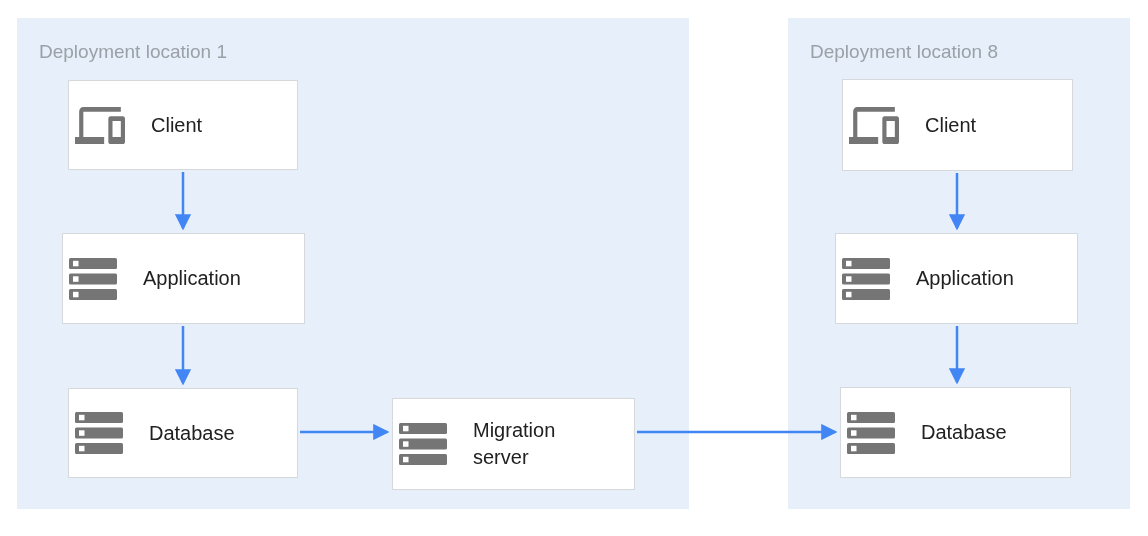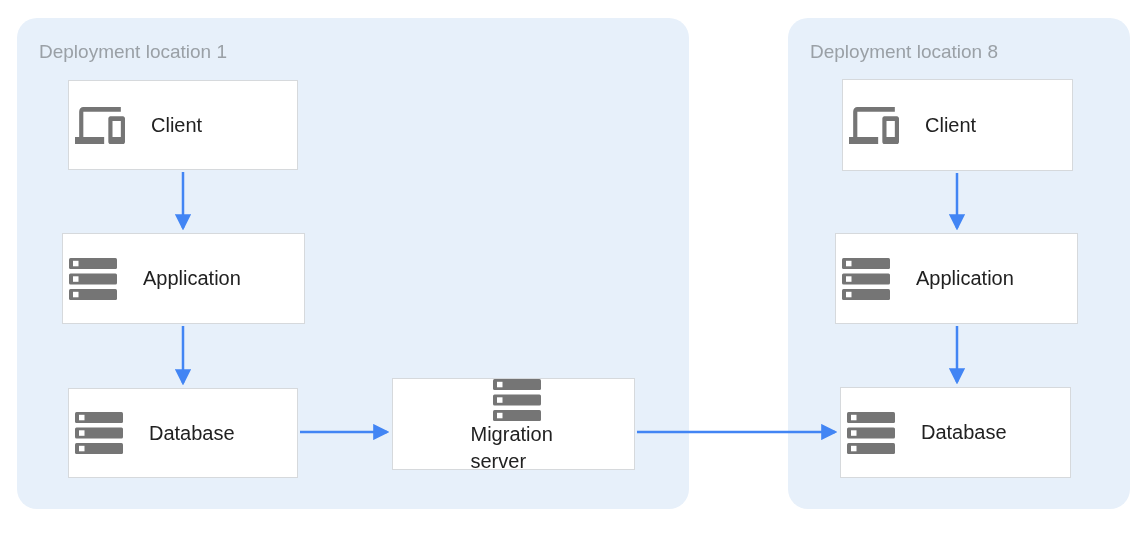--- a/index.html
+++ b/index.html
@@ -7,21 +7,20 @@
     position: relative;
     width: 1148px;
     height: 536px;
     background: #ffffff;
     font-family: "Liberation Sans", "DejaVu Sans", sans-serif;
     overflow: hidden;
   }
   .region {
     position: absolute;
     background: #e7f0fa;
-    border-radius: 20px;
   }
   .region-label {
     position: absolute;
     top: 22px;
     left: 22px;
     font-size: 19px;
     line-height: 24px;
     color: #9aa0a6;
     white-space: nowrap;
   }
@@ -91,21 +90,21 @@
         </g>
         <g fill="#ffffff">
           <rect x="4" y="2.8" width="5.5" height="5.5"></rect>
           <rect x="4" y="18.3" width="5.5" height="5.5"></rect>
           <rect x="4" y="33.8" width="5.5" height="5.5"></rect>
         </g>
       </svg>
       <div class="node-label">Database</div>
     </div>
 
-    <div class="node" style="left:375px; top:360px; width:243px; height:92px;flex-direction:column;">
+    <div class="node" style="left:375px; top:380px; width:243px; height:92px;">
       <svg class="node-icon" width="48" height="42" viewBox="0 0 48 42">
         <g fill="#757575">
           <rect x="0" y="0" width="48" height="11" rx="1.5"></rect>
           <rect x="0" y="15.5" width="48" height="11" rx="1.5"></rect>
           <rect x="0" y="31" width="48" height="11" rx="1.5"></rect>
         </g>
         <g fill="#ffffff">
           <rect x="4" y="2.8" width="5.5" height="5.5"></rect>
           <rect x="4" y="18.3" width="5.5" height="5.5"></rect>
           <rect x="4" y="33.8" width="5.5" height="5.5"></rect>

